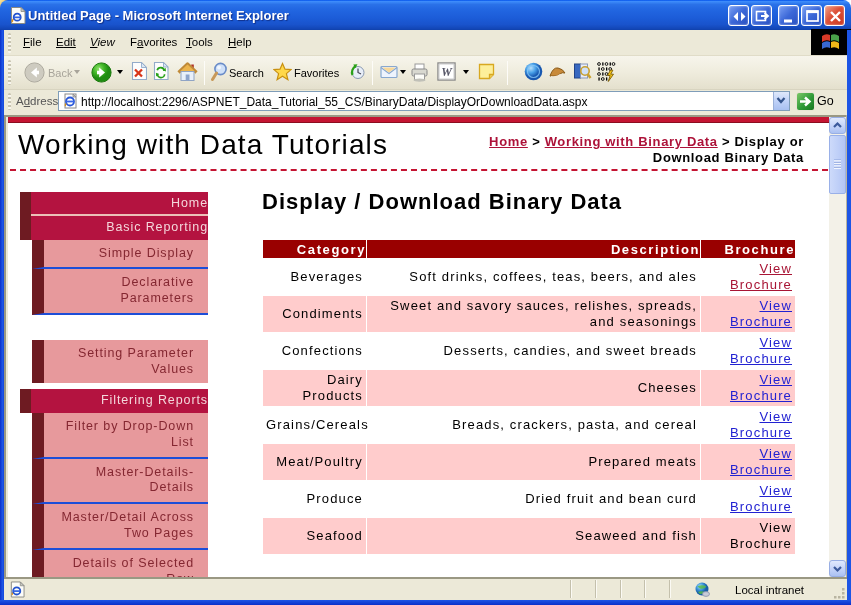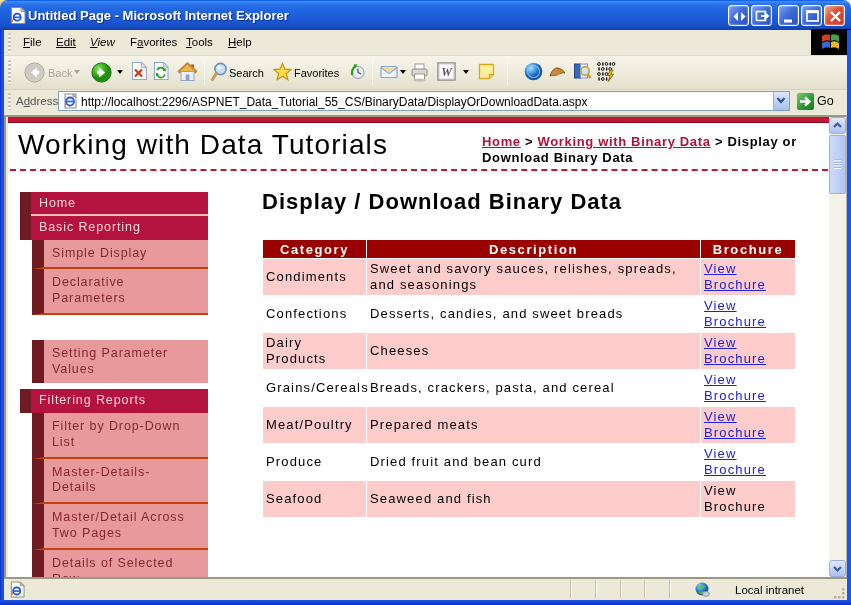--- a/index.html
+++ b/index.html
@@ -47,35 +47,35 @@
 
 #addr-label { left:16px; top:95px; font-size:11.5px; color:#555; }
 #addr-input { left:58px; top:91px; width:732px; height:20px; background:#fff; border:1px solid #7f9db9; }
 #addr-url { left:81px; top:95px; font-size:12px; color:#000; }
 #addr-drop { left:773px; top:92px; width:16px; height:18px; background:linear-gradient(180deg,#dfe9fb 0%,#c0d2f8 50%,#a8c0f0 100%); border-left:1px solid #9ab0d8; }
 #go-btn { left:796px; top:92px; width:19px; height:19px; border-radius:3px; background:linear-gradient(135deg,#7cc868 0%,#2f9a38 55%,#187820 100%); border:1px solid #e8e4d4; }
 #go-txt { left:817px; top:94px; font-size:12.5px; color:#000; }
 
 
 #vp-border { left:4px; top:115px; width:843px; height:462px; border-top:2px solid #9a9883; border-left:2px solid #9a9883; background:#ece9d8; }
-#viewport { left:8px; top:117px; width:821px; height:460px; background:#fff; overflow:hidden; }
+#viewport { left:8px; top:117px; width:821px; height:460px; background:#fff; overflow:hidden;text-align:right; }
 
 #band1 { left:0; top:0; width:821px; height:5px; background:#c41432; }
 #band2 { left:0; top:5px; width:821px; height:1px; background:#8b0d1f; }
 
 #site-title { left:10px; top:12px; font-size:28px; color:#000; letter-spacing:1.1px; }
 #crumbs { left:474px; top:17px; width:322px; font-size:13px; font-weight:bold; color:#000; line-height:16px; letter-spacing:0.66px; }
 #crumbs a { color:#ad1239; }
 #dashline { left:2px; top:52px; width:818px; border-top:2px dashed #c41432; }
 
 
 #nav { left:12px; top:75px; width:188px; font-size:12.5px; }
 .nt { border-left:11px solid #6e1b22; background:#b41340; color:#f4d7db; padding:4.5px 0 4.5px 8px; line-height:15px; letter-spacing:0.9px; }
 .nsep { height:1.5px; border-left:11px solid #6e1b22; background:#ecc0b8; }
-.nsub { margin-left:12px; border-left:12px solid #6e1b22; background:#e7999c; color:#842731; padding:6px 14px 6px 8px; line-height:15.8px; border-bottom:2px solid #c2410c; letter-spacing:0.9px; }
+.nsub { margin-left:12px; border-left:12px solid #6e1b22; background:#e7999c; color:#842731; padding:6px 14px 6px 8px; line-height:15.8px; border-bottom:2px solid #1d4ed8; letter-spacing:0.9px; }
 .nsub:last-child { border-bottom:none; }
 .ngap { height:5.5px; }
 
 
 #h1 { left:254px; top:71.5px; font-size:22px; font-weight:bold; color:#000; letter-spacing:1.0px; }
 #grid { left:254px; top:122px; border-collapse:collapse; table-layout:fixed; width:533px; font-size:13px; letter-spacing:1.15px; }
 #grid th { background:#990000; color:#fff; font-weight:bold; font-size:13px; padding:0; border:1px solid #fff; letter-spacing:1.6px; }
 #grid td { border:1px solid #fff; padding:1px 3px; vertical-align:middle; line-height:16.5px; }
 #grid tr { height:37px; } #grid tr.hdr { height:19px; }
 .pinkrow td { background:#ffcccc; }
@@ -349,20 +349,25 @@
     </div>
 
     <div class="abs" id="h1">Display / Download Binary Data</div>
     <table class="abs" id="grid">
       <tbody>
           <tr class="hdr">
         <th style="width:104px;">Category</th>
         <th style="width:334px;">Description</th>
         <th style="width:95px;">Brochure</th>
       </tr>
+      <tr>
+            <td>Beverages</td>
+            <td>Soft drinks, coffees, teas, beers, and ales</td>
+            <td><a class="visited" href="#1">View Brochure</a></td>
+          </tr>
       <tr class="pinkrow">
             <td>Condiments</td>
             <td>Sweet and savory sauces, relishes, spreads, and seasonings</td>
             <td><a href="#2">View Brochure</a></td>
           </tr>
       <tr>
             <td>Confections</td>
             <td>Desserts, candies, and sweet breads</td>
             <td><a href="#3">View Brochure</a></td>
           </tr>

